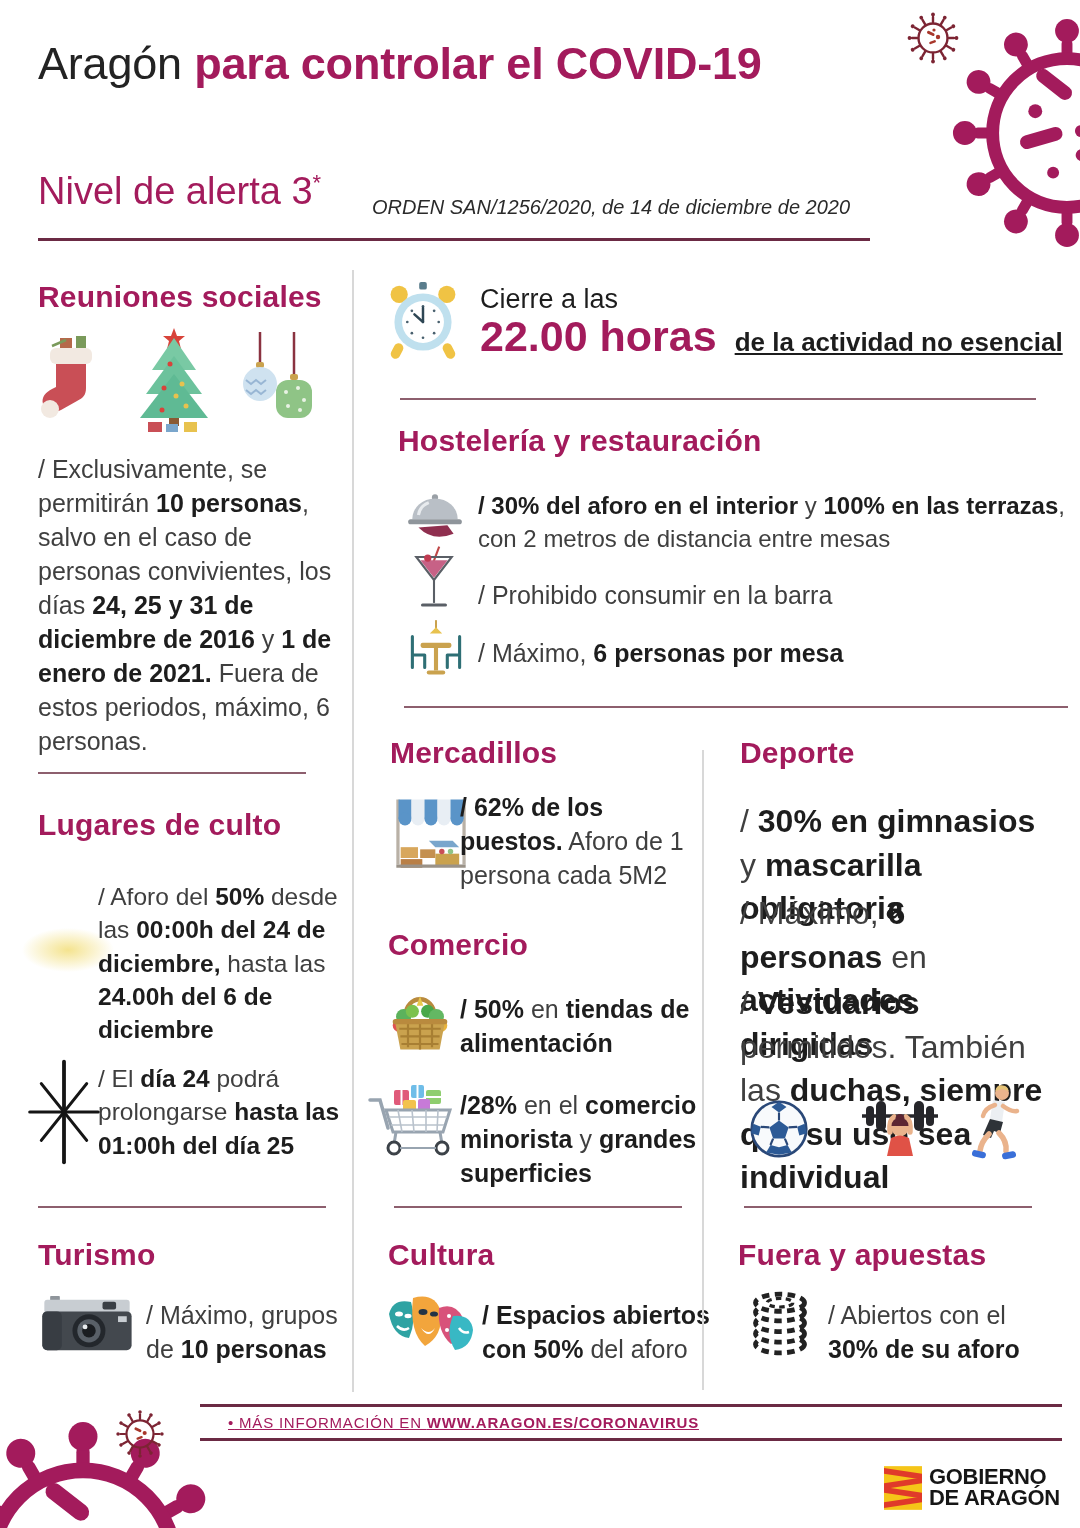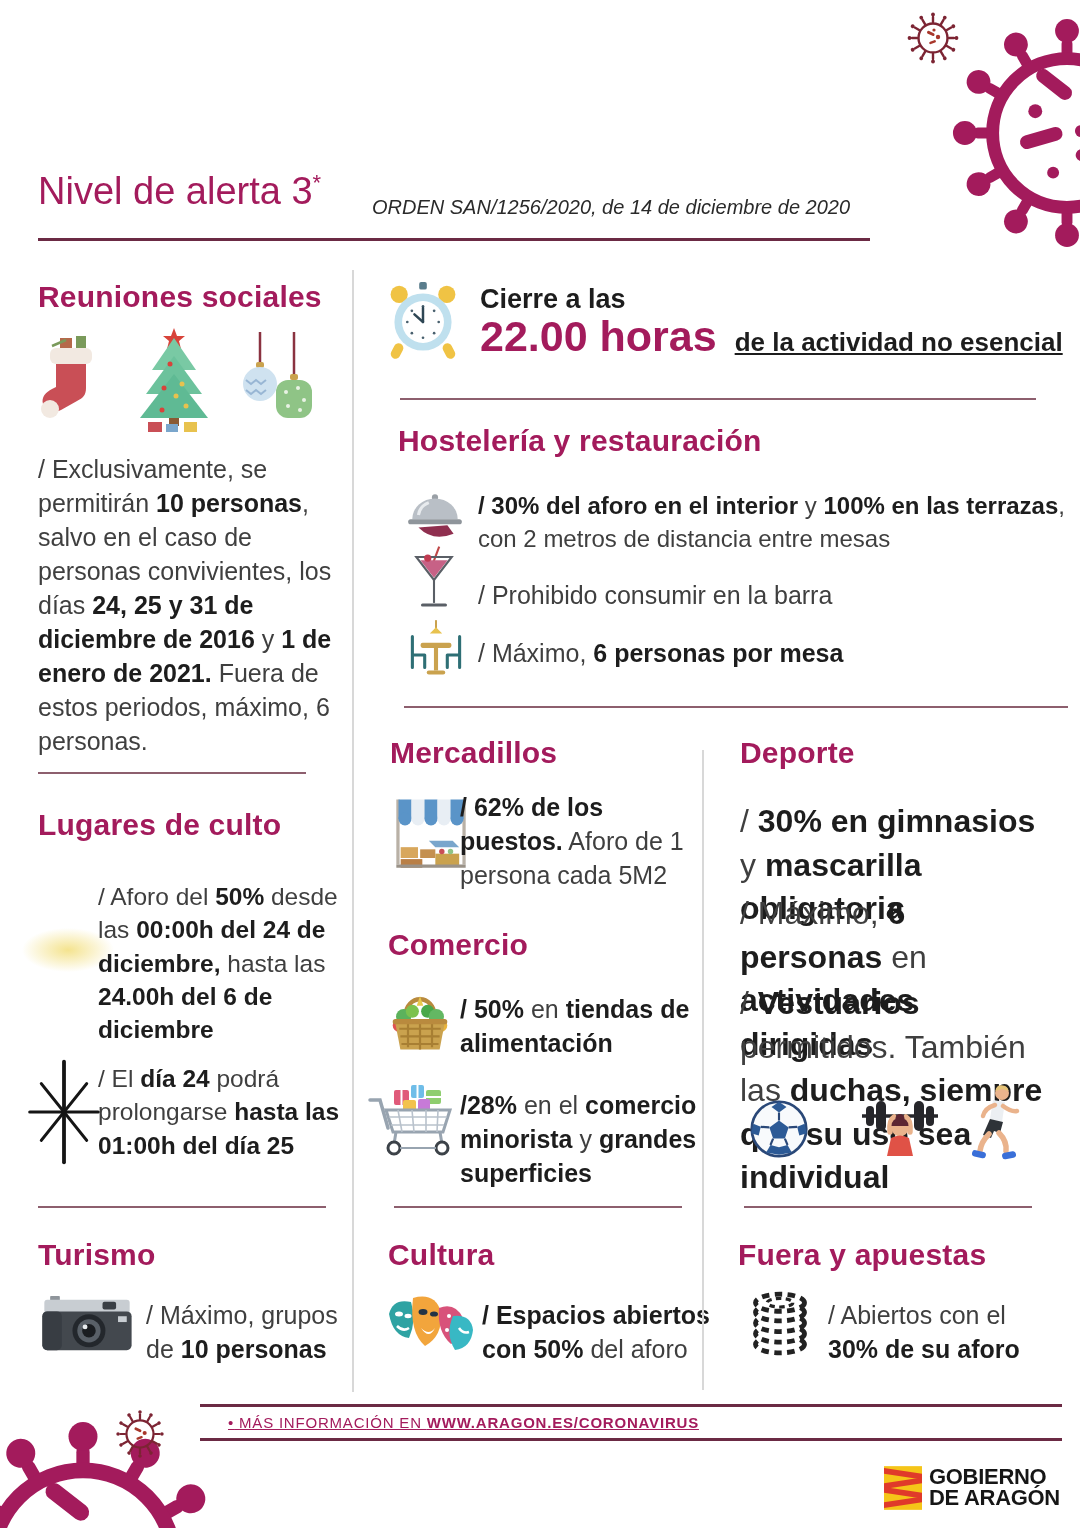--- a/index.html
+++ b/index.html
@@ -13,21 +13,21 @@
   .order{font-size:20px;font-style:italic;color:#2a2a2a;}
   .h2{font-size:30px;font-weight:700;color:var(--accent);margin:0;letter-spacing:.2px;}
   .txt{font-size:25px;line-height:1.36;color:var(--text);margin:0;}
   .txt .b{font-weight:700;color:var(--bold);}
   .txt.sm{font-size:24px;}
   .txt.lg{font-size:32px;}
   .rule{position:absolute;height:2px;background:var(--rule);}
   .ruledark{position:absolute;height:3px;background:var(--ruledark);}
   .vdiv{position:absolute;width:2px;background:var(--divider);}
   .virus{color:var(--accent);}
-  .closure-l1{font-size:27px;font-weight:700;color:var(--bold);}
+  .closure-l1{font-size:27px;font-weight:400;color:var(--bold);}
   .closure-time{font-size:43px;font-weight:700;color:var(--accent);}
   .closure-rest{font-size:26px;font-weight:700;color:var(--bold);margin-left:18px;text-decoration:underline;}
   .foot-info{font-size:15px;letter-spacing:.8px;color:var(--accent);text-decoration:underline;}
   .foot-info .b{font-weight:700;}
   .logo-text{font-size:22px;line-height:.95;font-weight:700;color:#161616;letter-spacing:-.3px;}
   .glow{background:radial-gradient(closest-side,rgba(243,224,130,.9),rgba(243,224,130,0));}
   .xmasrow{display:flex;align-items:flex-end;gap:16px;}
 </style>
 </head>
 <body>
@@ -160,20 +160,21 @@
     <line x1="-14" y1="0" x2="-21" y2="0"></line>
       <line x1="14" y1="0" x2="21" y2="0"></line>
     <line x1="-10" y1="-10" x2="-15" y2="-15"></line>
       <line x1="10" y1="-10" x2="15" y2="-15"></line>
     <line x1="-10" y1="10" x2="-15" y2="15"></line>
       <line x1="10" y1="10" x2="15" y2="15"></line>
   </g>
 </svg>
 
 <div class="abs h1" style="left:38px;top:38px;width:840px">
+  <div><span>Aragón </span><span class="mag">para controlar el COVID-19</span></div>
 </div>
 
 <div class="abs alert" style="left:38px;top:170px"><span>Nivel de alerta 3</span><sup>*</sup></div>
 <div class="abs order" style="left:372px;top:196px">ORDEN SAN/1256/2020, de 14 de diciembre de 2020</div>
 
 <div class="abs ruledark" style="left:38px;top:238px;width:832px"></div>
 
 <h2 class="abs h2" style="left:38px;top:280px">Reuniones sociales</h2>
 
 <div class="abs xmasrow" style="left:38px;top:326px">

